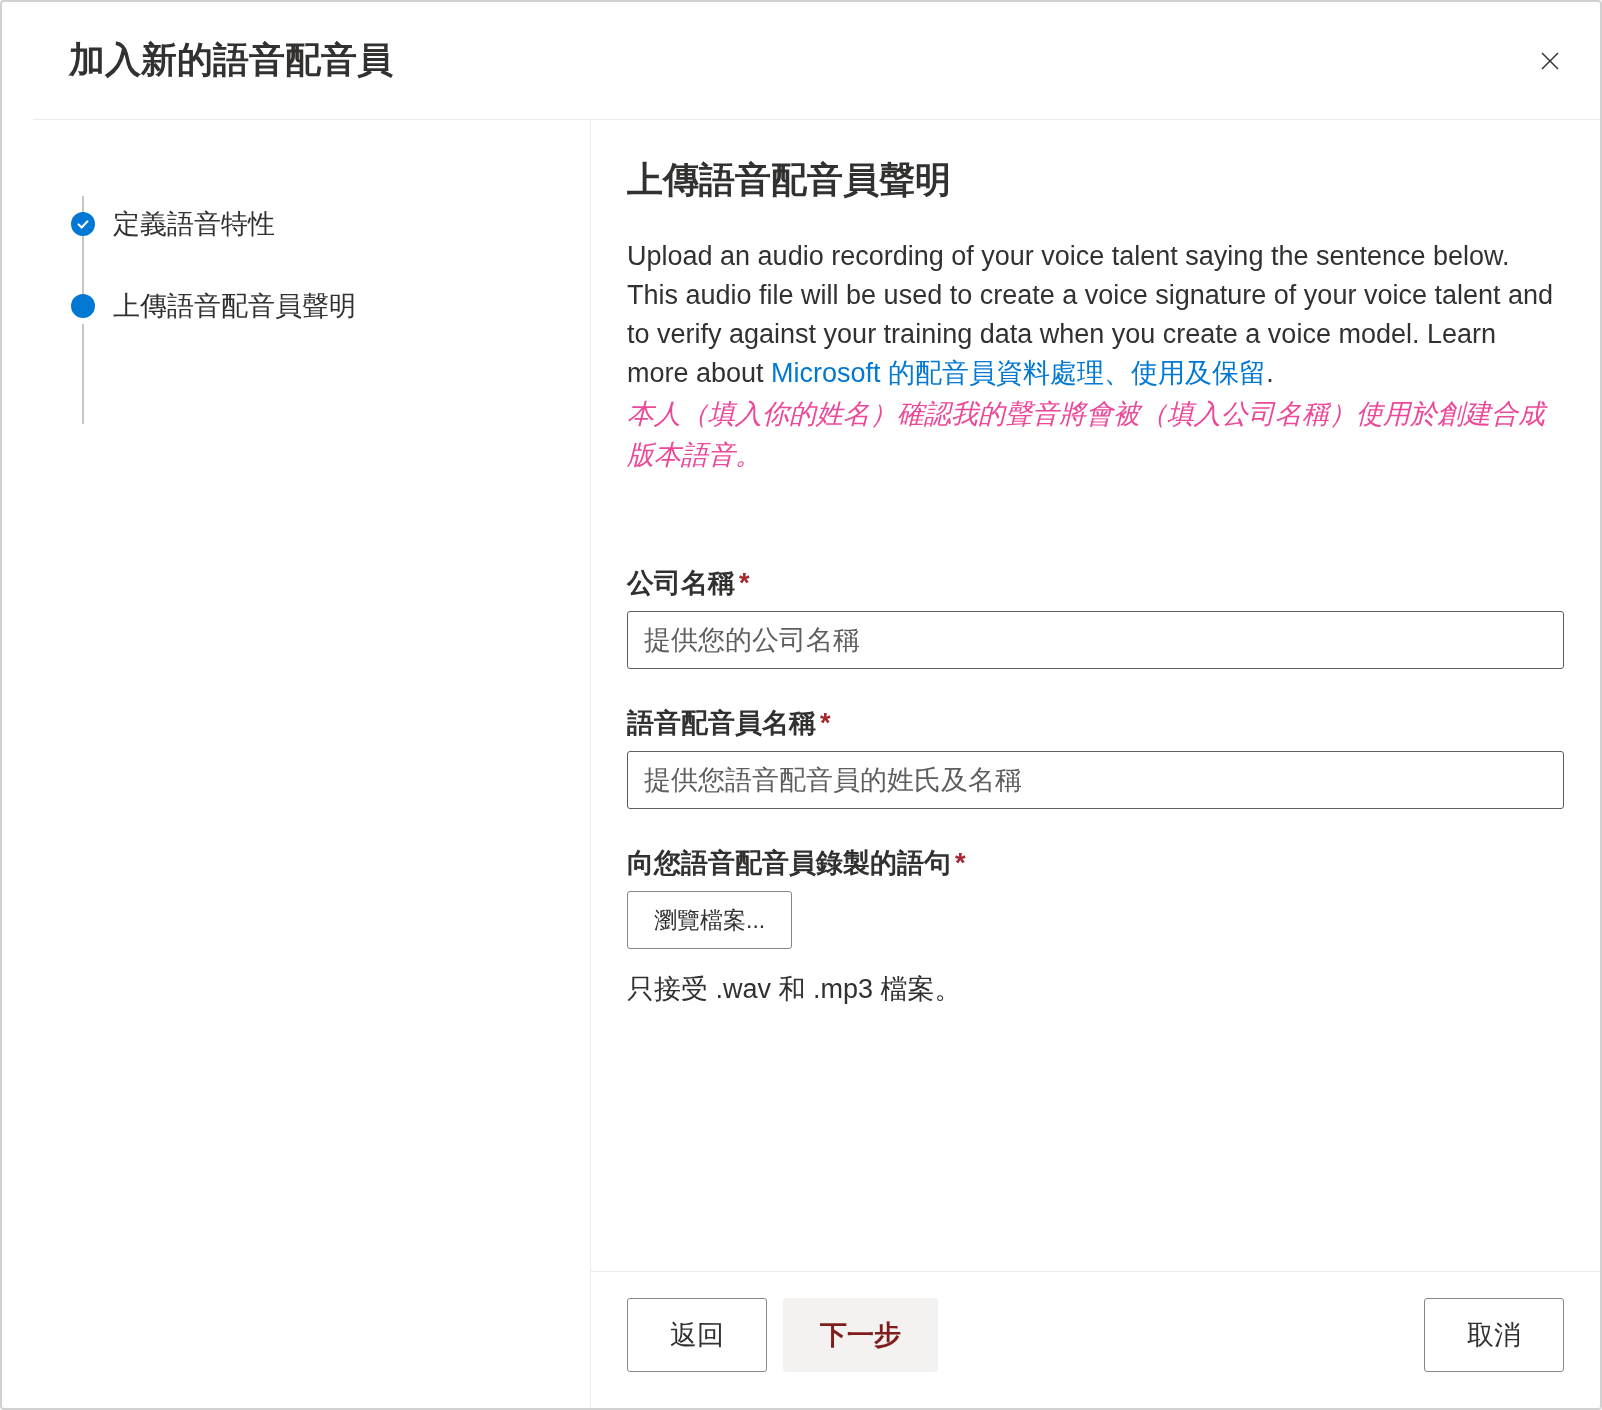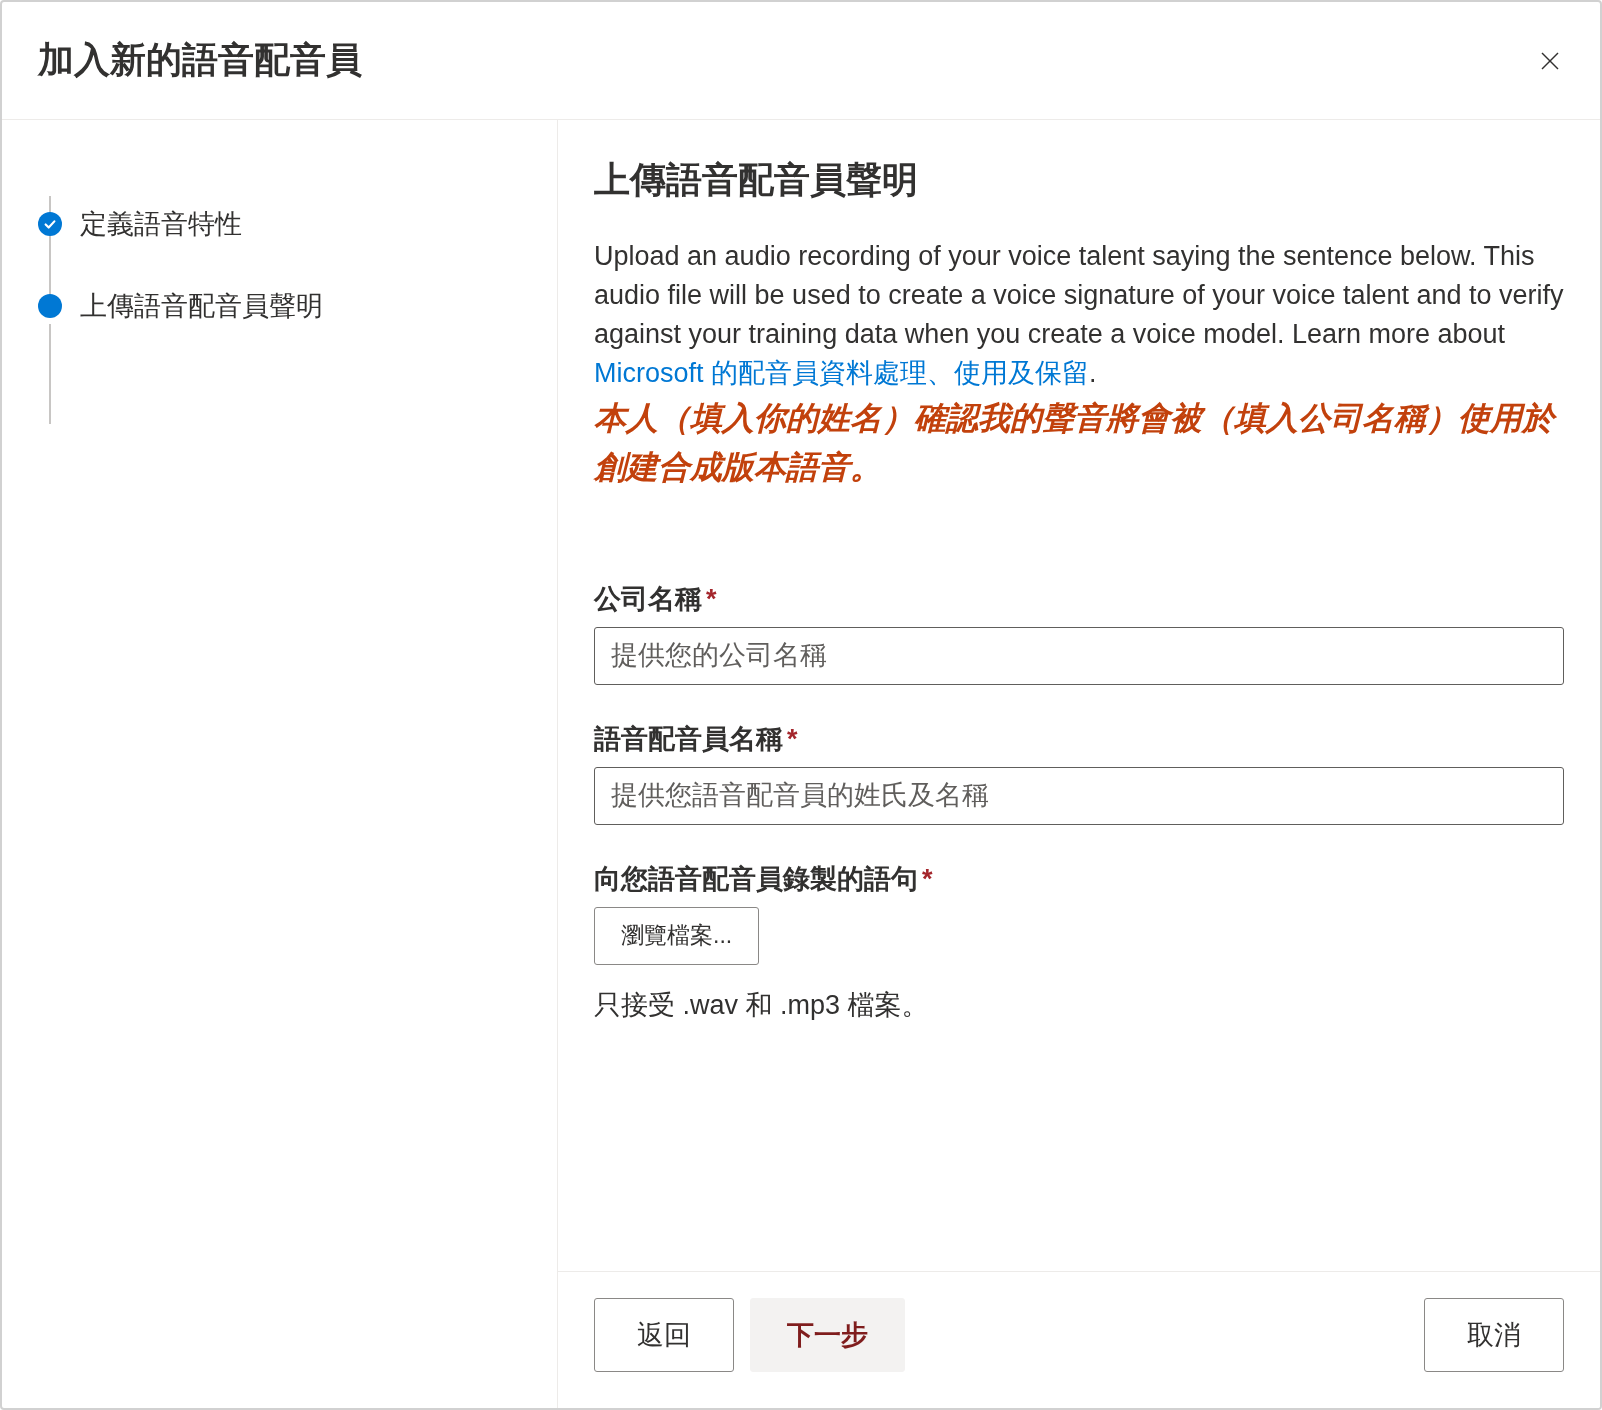--- a/index.html
+++ b/index.html
@@ -18,20 +18,21 @@
       border-radius: 4px;
       overflow: hidden;
     }
 
     .header {
       display: flex;
       justify-content: space-between;
       align-items: center;
       padding: 34px 36px 34px 36px;
       border-bottom: 1px solid #edebe9;
+      margin-left: 31px;
     }
 
     .header-title {
       font-size: 36px;
       font-weight: 600;
       color: #323130;
     }
 
     .close-icon {
       cursor: pointer;
@@ -49,20 +50,21 @@
 
     .body {
       display: flex;
       height: calc(100% - 118px);
     }
 
     .sidebar {
       width: 556px;
       padding: 40px 36px;
       border-right: 1px solid #edebe9;
+      margin-left: 33px;
     }
 
     .step-list {
       position: relative;
     }
 
     .step-item {
       display: flex;
       align-items: center;
       gap: 18px;
@@ -138,24 +140,24 @@
       color: #323130;
       line-height: 1.45;
     }
 
     .link {
       color: #0078d4;
       text-decoration: none;
     }
 
     .statement {
-      font-size: 32px;
+      font-size: 27px;
       font-style: italic;
-      font-weight: 700;
-      color: #c2410c;
+      font-weight: 400;
+      color: #ec4899;
       line-height: 1.55;
       margin-bottom: 88px;
     }
 
     .form-group {
       margin-bottom: 36px;
     }
 
     .form-label {
       display: block;

